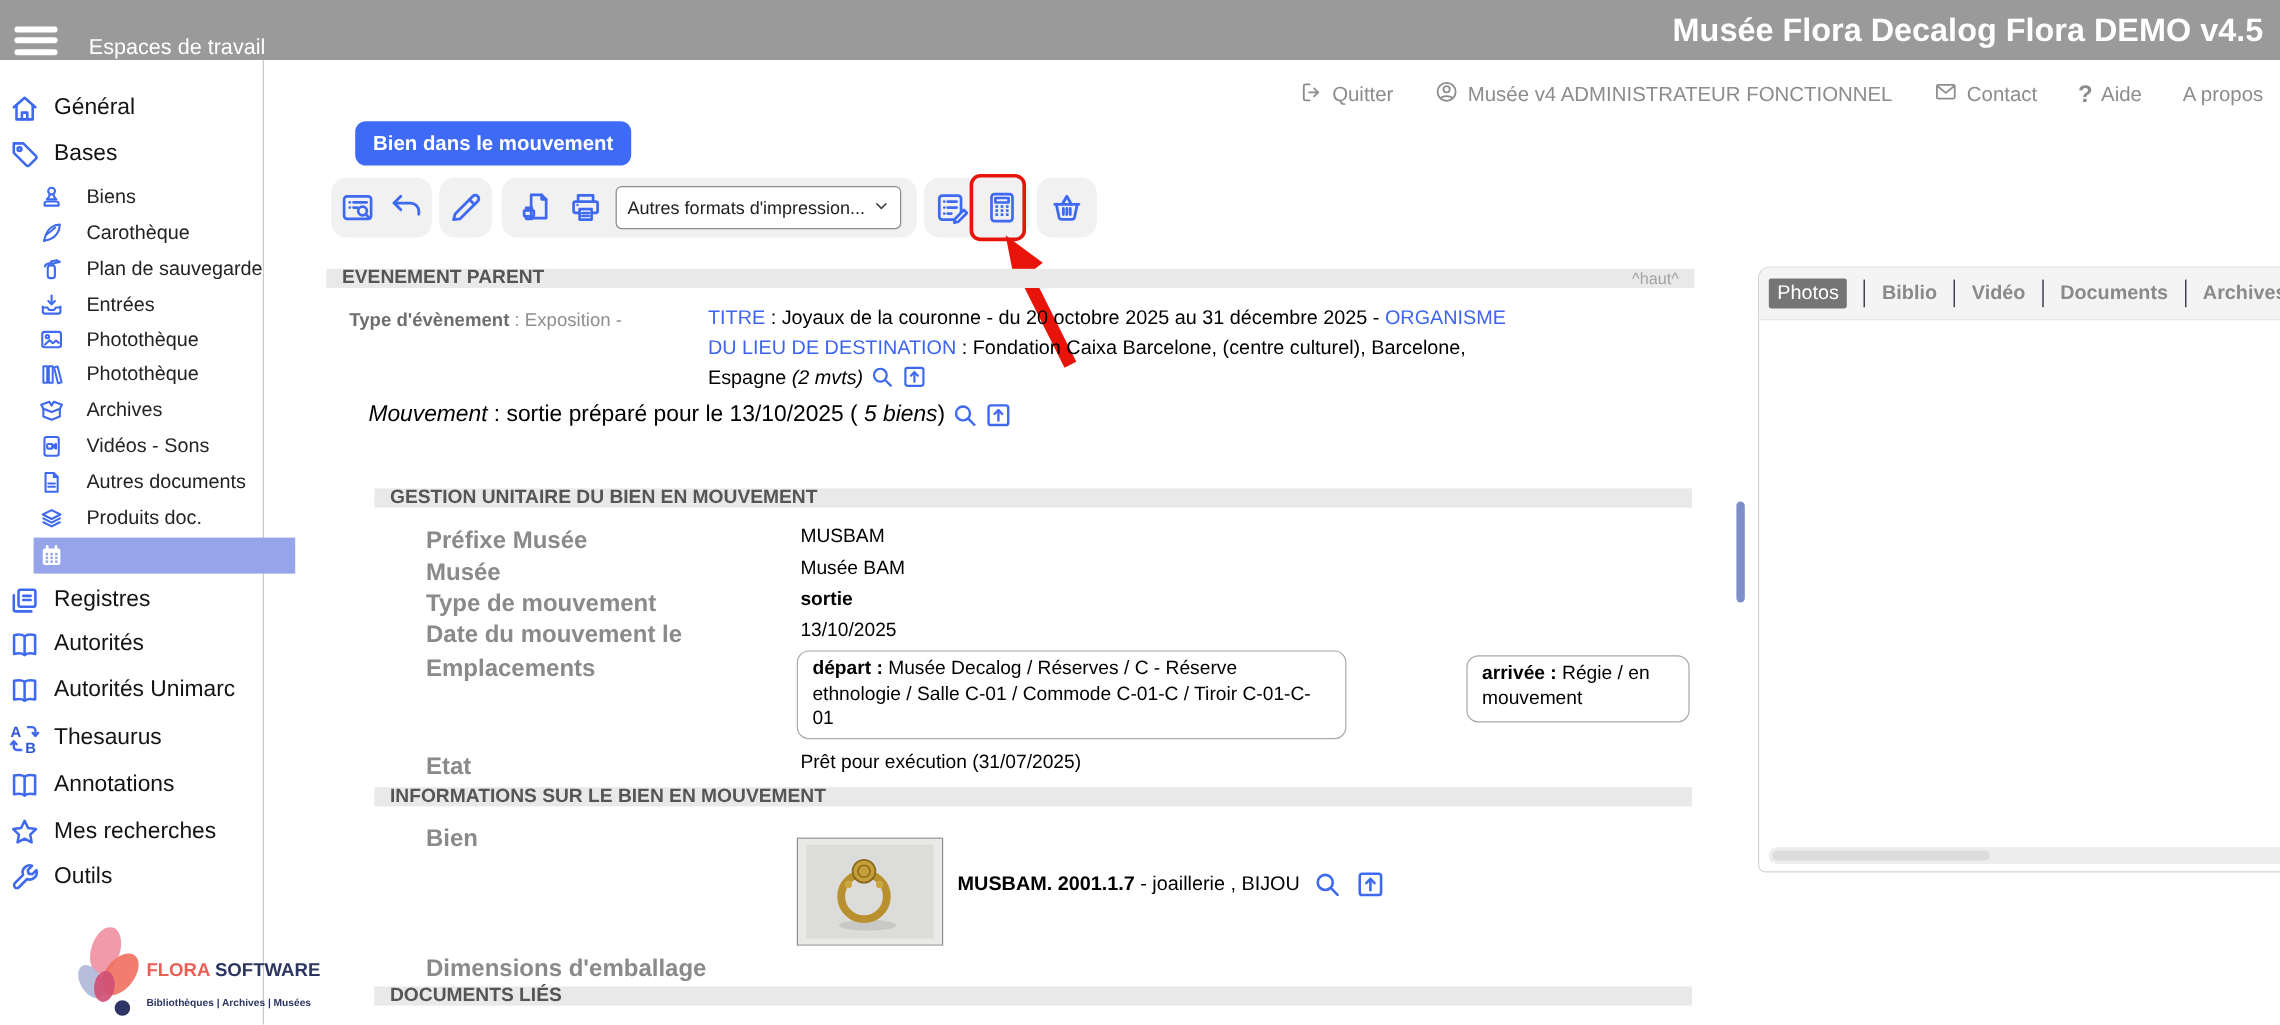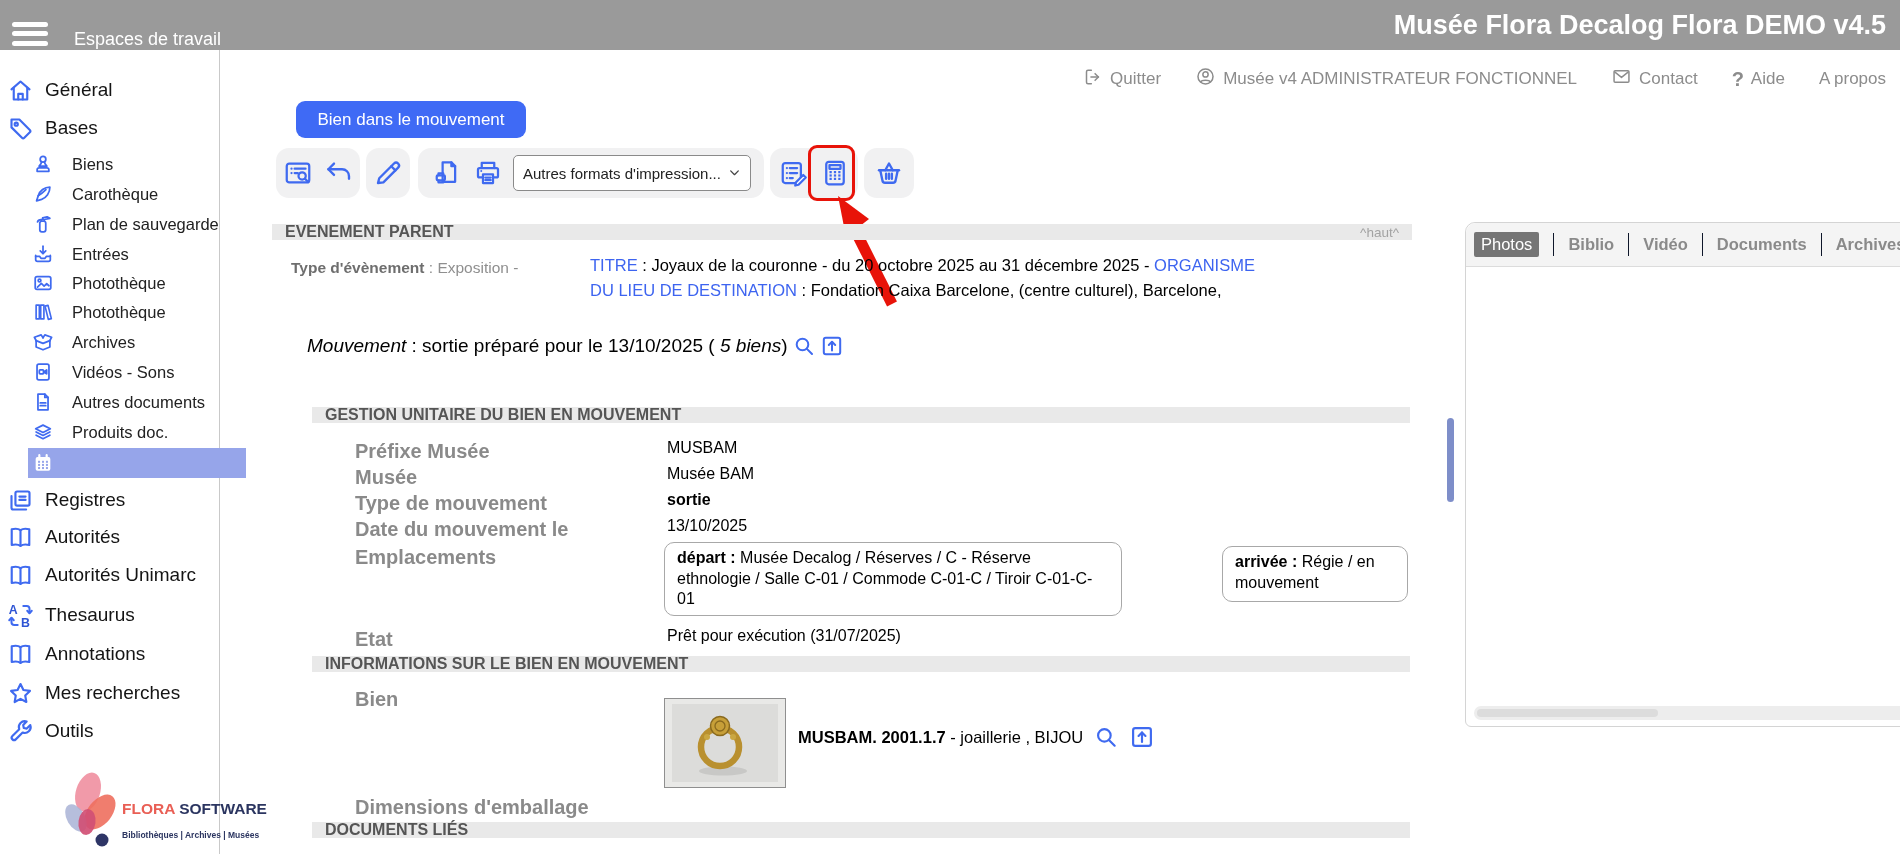--- a/index.html
+++ b/index.html
@@ -32,21 +32,21 @@
   .side-item.selected .si-icon { margin-left:3px; }
   .side-item.selected .si-label { color:#fff; font-weight:500;margin-top:48px; }
   .logo { position:absolute; left:0; top:718px; width:246px; height:86px; }
   .logo-flower { position:absolute; left:50px; top:0; }
   .logo-text { position:absolute; left:122px; top:32px; white-space:nowrap; }
   .brand1 { color:#e95f55; font-weight:bold; font-size:15.5px; }
   .brand2 { color:#2b3560; font-weight:bold; font-size:15.5px; }
   .tagline { position:absolute; left:122px; top:62px; color:#2b3560; font-weight:bold; font-size:8.5px; white-space:nowrap; }
 
   
-  .bien-tab { position:absolute; left:296px; top:101px; width:230px; height:37px; background:#3f6af5; color:#fff; border-radius:9px; display:flex; align-items:center; justify-content:center; font-size:17px; font-weight:400; cursor:pointer; }
+  .bien-tab { position:absolute; left:296px; top:101px; width:230px; height:37px; background:#3f6af5; color:#fff; border-radius:9px; display:flex; align-items:center; justify-content:center; font-size:17px; font-weight:700; cursor:pointer; }
   .tgroup { position:absolute; top:148px; height:50px; background:#f1f1f2; border-radius:13px; display:flex; align-items:center; justify-content:center; gap:9px; }
   .tbtn { width:32px; height:34px; display:flex; align-items:center; justify-content:center; cursor:pointer; }
   .print-select { width:238px; height:36px; background:#fff; border:1px solid #8a8a8a; border-radius:5px; display:flex; align-items:center; justify-content:space-between; padding:0 9px; font-size:15px; color:#222; cursor:pointer; }
   .red-box { position:absolute; left:808px; top:145px; width:47px; height:56px; border:3px solid #e81309; border-radius:9px; pointer-events:none; }
   .red-arrow { position:absolute; left:796px; top:190px; pointer-events:none; }
 
   .secbar { position:absolute; height:16px; background:#e9e9e9; color:#555; font-weight:bold; font-size:16px; display:flex; align-items:center; padding:0 13px; }
   .secbar .toplink { margin-left:auto; color:#a3a3a3; font-weight:normal; font-size:13.5px; cursor:pointer; }
 
   .type-row { position:absolute; left:291px; top:259px; font-size:15.5px; white-space:nowrap; }
@@ -553,20 +553,36 @@
     <span class="toplink">^haut^</span>
   </div>
 
   <div class="type-row">
     <b>Type d'évènement</b><span> : Exposition -</span>
   </div>
 
   <div class="parent-text">
     <div><span class="lnk">TITRE</span><span> : Joyaux de la couronne - du 20 octobre 2025 au 31 décembre 2025 - </span><span class="lnk">ORGANISME</span></div>
     <div><span class="lnk">DU LIEU DE DESTINATION</span><span> : Fondation Caixa Barcelone, (centre culturel), Barcelone,</span></div>
+    <div><span>Espagne </span><span class="ital">(2 mvts)</span><span class="inline-ic">
+          <svg width="22" height="22" viewBox="0 0 24 24">
+            <g fill="none" stroke="#3f6af0" stroke-width="2" stroke-linecap="round">
+              <circle cx="10.5" cy="10.5" r="5.8"></circle>
+              <path d="M14.9 14.9 L20 20"></path>
+            </g>
+          </svg>
+        </span><span class="inline-ic">
+          <svg width="22" height="22" viewBox="0 0 24 24">
+            <g fill="none" stroke="#3f6af0" stroke-width="2" stroke-linecap="round" stroke-linejoin="round">
+              <rect x="3.8" y="3.8" width="16.4" height="16.4" rx="2"></rect>
+              <path d="M12 16.5 V8"></path>
+              <path d="M8.8 11 L12 7.8 L15.2 11"></path>
+            </g>
+          </svg>
+        </span></div>
   </div>
 
   <div class="mouvement"><span class="ital">Mouvement</span><span> : sortie préparé pour le 13/10/2025 ( </span><span class="ital">5 biens</span><span>)</span><span class="inline-ic"><svg width="24" height="24" viewBox="0 0 24 24">
           <g fill="none" stroke="#3f6af0" stroke-width="2" stroke-linecap="round">
             <circle cx="10.5" cy="10.5" r="5.8"></circle>
             <path d="M14.9 14.9 L20 20"></path>
           </g>
         </svg></span><span class="inline-ic"><svg width="24" height="24" viewBox="0 0 24 24">
           <g fill="none" stroke="#3f6af0" stroke-width="2" stroke-linecap="round" stroke-linejoin="round">
             <rect x="3.8" y="3.8" width="16.4" height="16.4" rx="2"></rect>

